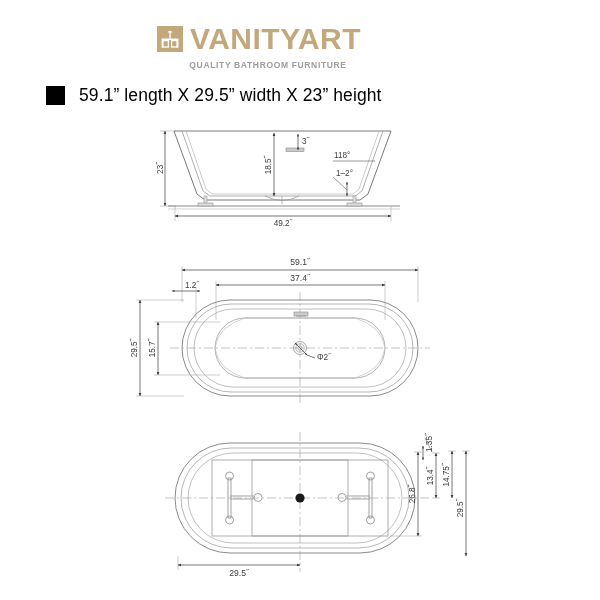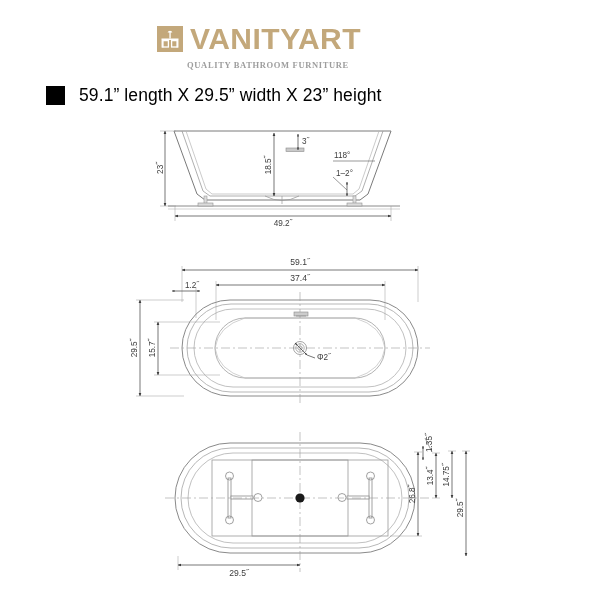--- a/index.html
+++ b/index.html
@@ -47,21 +47,20 @@
   }
   #brand-tagline {
     text-align: center;
     font-size: 8.5px;
     font-weight: 700;
     letter-spacing: 0.65px;
     color: #9d9d9d;
     margin-top: 6px;
     padding-left: 20px;
     white-space: nowrap;
-    font-family: Liberation Serif, serif;
   }
 
   
   #title-row {
     position: absolute;
     left: 46px;
     top: 85px;
     display: flex;
     align-items: center;
     gap: 14px;

